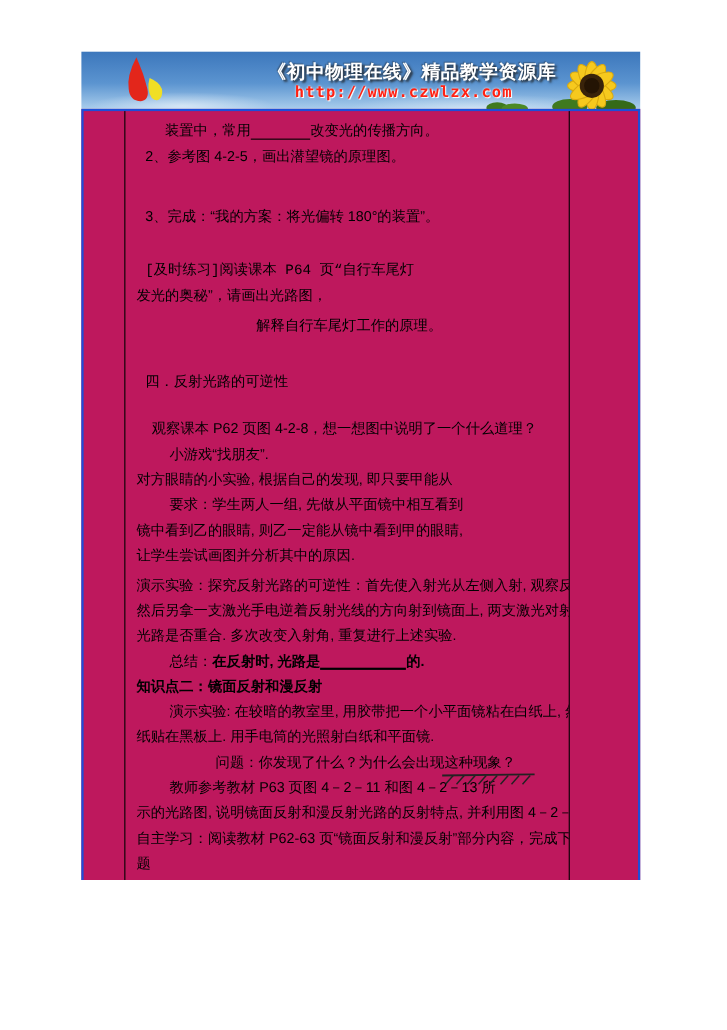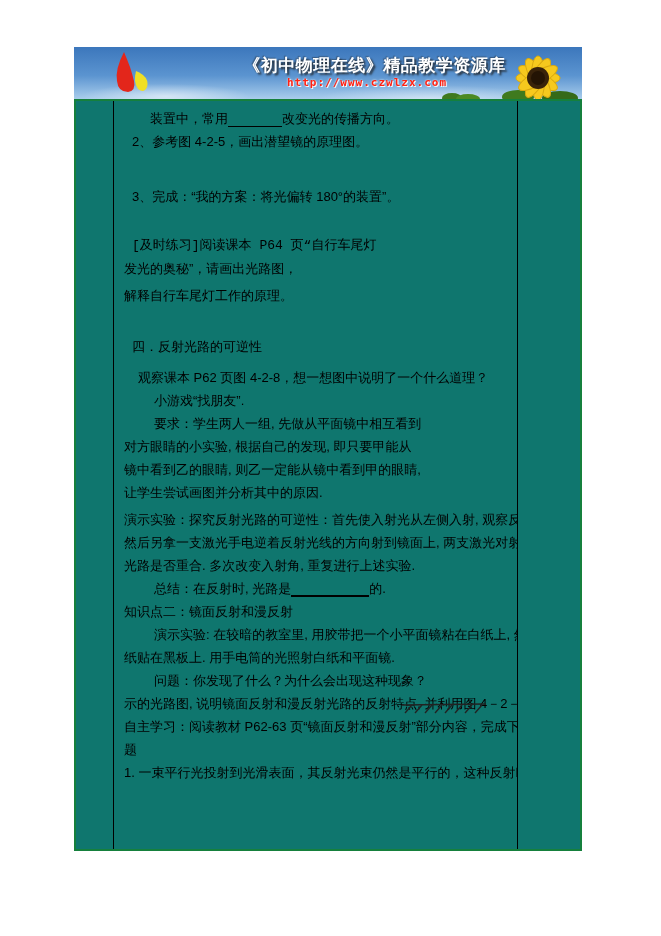--- a/index.html
+++ b/index.html
@@ -1,47 +1,47 @@
 <!DOCTYPE html>
 <html><head>
 <meta charset="utf-8">
 <style>
   html,body{margin:0;padding:0;background:#ffffff;}
-  .page{position:relative;width:661px;height:936px;background:#fff;overflow:hidden;
+  .page{position:relative;width:661px;height:800px;background:#fff;overflow:hidden;
         font-family:"Liberation Sans","DejaVu Sans",sans-serif;color:#000;}
 
   
   .banner{position:absolute;left:74px;top:47px;width:508px;height:52px;
           background:
             radial-gradient(ellipse 120px 18px at 18% 95%, rgba(255,255,255,.55), rgba(255,255,255,0) 70%),
             radial-gradient(ellipse 160px 20px at 70% 100%, rgba(255,255,255,.45), rgba(255,255,255,0) 70%),
             linear-gradient(to bottom,#3c77bc 0%,#5b94d0 55%,#a9cdec 100%);
           overflow:hidden;}
   .banner-title{position:absolute;left:128px;top:7px;width:345px;text-align:center;
           font-size:17px;font-weight:bold;color:#fff;letter-spacing:.5px;
           text-shadow:2px 2px 2px rgba(30,30,30,.85), -1px -1px 1px rgba(30,30,30,.4);
           white-space:nowrap;}
   .banner-url{position:absolute;left:128px;top:29px;width:330px;text-align:center;
           font-family:"DejaVu Sans Mono","Liberation Mono",monospace;
-          font-size:11px;font-weight:bold;letter-spacing:1px;
+          font-size:14px;font-weight:bold;letter-spacing:1px;
           text-shadow:0 0 2px #fff,1px 1px 0 rgba(255,255,255,.9);white-space:nowrap;}
   .logo{position:absolute;left:33px;top:4px;width:48px;height:46px;}
   .sunflower{position:absolute;right:2px;bottom:-2px;width:92px;height:50px;}
   .foliage{position:absolute;right:100px;bottom:-3px;width:40px;height:14px;}
 
   
   .doc-table{position:absolute;left:74px;top:99px;width:508px;height:752px;
-             border:2px solid #15803d;box-sizing:border-box;display:flex;background:#0f766e;}
+             border:2px solid #1d4ed8;box-sizing:border-box;display:flex;background:#be185d;}
   .col-left{width:38px;border-right:1px solid #000;box-sizing:border-box;}
   .col-main{flex:1;border-right:1px solid #000;box-sizing:border-box;
             padding:6px 6px 0 10px;position:relative;overflow:hidden;}
   .col-right{width:62px;}
 
   .tline{font-size:13px;line-height:23px;white-space:nowrap;}
-  .tline .b{font-weight:normal;text-align:right;}
+  .tline .b{font-weight:bold;text-align:right;}
   .blank{display:inline-block;border-bottom:1px solid #000;height:14px;vertical-align:bottom;margin-bottom:3px;}
   .blank.b{border-bottom-width:2px;}
 
   .mirror-hatch{position:absolute;left:286px;top:600px;width:88px;height:16px;}
 </style>
 </head>
 <body>
 
 <div class="page">
 
@@ -88,36 +88,37 @@
           <line x1="62" y1="4" x2="55" y2="12"></line>
           <line x1="72" y1="4" x2="65" y2="12"></line>
           <line x1="82" y1="4" x2="75" y2="12"></line>
         </g>
       </svg>
     <div class="tline" style="padding-left: 26px;"><span>装置中，常用</span><span class="blank" style="width: 54px;"></span><span>改变光的传播方向。</span></div>
         <div class="tline" style="padding-left: 8px;"><span>2、参考图 4-2-5，画出潜望镜的原理图。</span></div>
         <div class="tline" style="margin-top: 32px; padding-left: 8px;"><span>3、完成：“我的方案：将光偏转 180°的装置”。</span></div>
         <div class="tline" style="margin-top: 26px; padding-left: 8px; font-family: Liberation Mono, monospace;"><span>[及时练习]阅读课本 P64 页“自行车尾灯</span></div>
         <div class="tline"><span>发光的奥秘”，请画出光路图，</span></div>
-        <div class="tline" style="margin-top: 4px;"><span>解释自行车尾灯工作的原理。</span></div>
+        <div class="tline" style="margin-top: 4px; text-align: center;"><span>解释自行车尾灯工作的原理。</span></div>
         <div class="tline" style="margin-top: 28px; padding-left: 8px;"><span>四．反射光路的可逆性</span></div>
-        <div class="tline" style="margin-top: 8px; padding-left: 14px;"><span>观察课本 P62 页图 4-2-8，想一想图中说明了一个什么道理？</span></div>
+        <div class="tline" style="margin-top: 20px; padding-left: 14px;"><span>观察课本 P62 页图 4-2-8，想一想图中说明了一个什么道理？</span></div>
         <div class="tline" style="padding-left: 30px;"><span>小游戏“找朋友”.</span></div>
+        <div class="tline"><span>对方眼睛的小实验, 根据自己的发现, 即只要甲能从</span></div>
         <div class="tline" style="padding-left: 30px;"><span>要求：学生两人一组, 先做从平面镜中相互看到</span></div>
-        <div class="tline"><span>对方眼睛的小实验, 根据自己的发现, 即只要甲能从</span></div>
         <div class="tline"><span>镜中看到乙的眼睛, 则乙一定能从镜中看到甲的眼睛,</span></div>
         <div class="tline"><span>让学生尝试画图并分析其中的原因.</span></div>
         <div class="tline" style="margin-top: 4px;"><span>演示实验：探究反射光路的可逆性：首先使入射光从左侧入射, 观察反射光线,</span></div>
         <div class="tline"><span>然后另拿一支激光手电逆着反射光线的方向射到镜面上, 两支激光对射, 观察</span></div>
         <div class="tline"><span>光路是否重合. 多次改变入射角, 重复进行上述实验.</span></div>
         <div class="tline" style="padding-left: 30px;"><span>总结：</span><span class="b">在反射时, 光路是</span><span class="blank b" style="width: 78px;"></span><span class="b">的.</span></div>
         <div class="tline"><span class="b">知识点二：镜面反射和漫反射</span></div>
         <div class="tline" style="padding-left: 30px;"><span>演示实验: 在较暗的教室里, 用胶带把一个小平面镜粘在白纸上, 然后将白</span></div>
         <div class="tline"><span>纸贴在黑板上. 用手电筒的光照射白纸和平面镜.</span></div>
-        <div class="tline" style="padding-left: 30px;"><span>问题：你发现了什么？为什么会出现这种现象？</span></div>
+        <div class="tline" style="padding-left: 30px; text-align: center;"><span>问题：你发现了什么？为什么会出现这种现象？</span></div>
+        <div class="tline" style="padding-left: 30px;"><span>教师参考教材 P63 页图 4－2－11 和图 4－2－13 所</span></div>
         <div class="tline"><span>示的光路图, 说明镜面反射和漫反射光路的反射特点, 并利用图 4－2－12 的方</span></div>
         <div class="tline"><span>自主学习：阅读教材 P62-63 页“镜面反射和漫反射”部分内容，完成下列问</span></div>
         <div class="tline"><span>题</span></div>
         <div class="tline"><span>1. 一束平行光投射到光滑表面，其反射光束仍然是平行的，这种反射叫</span></div>
       </div>
     <div class="col-right"></div>
   </div>
 
 </div>
 

